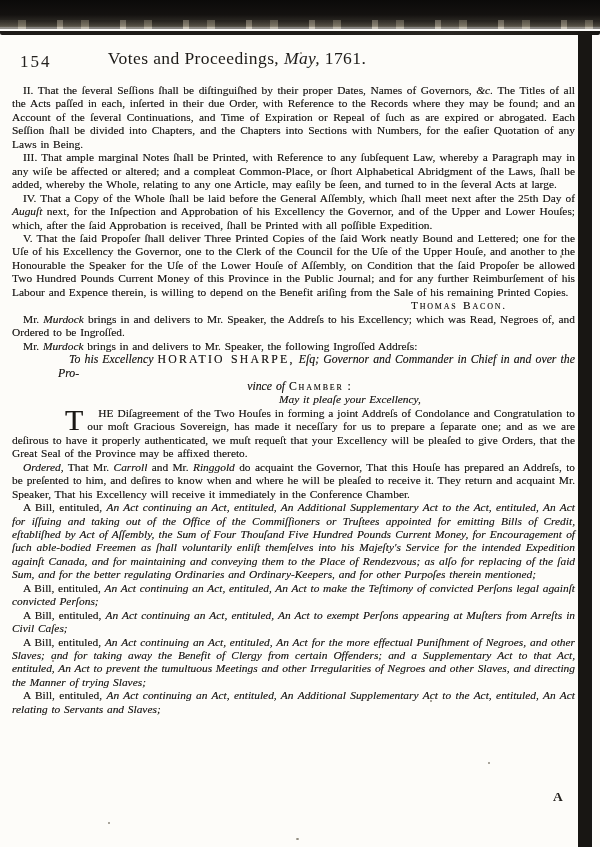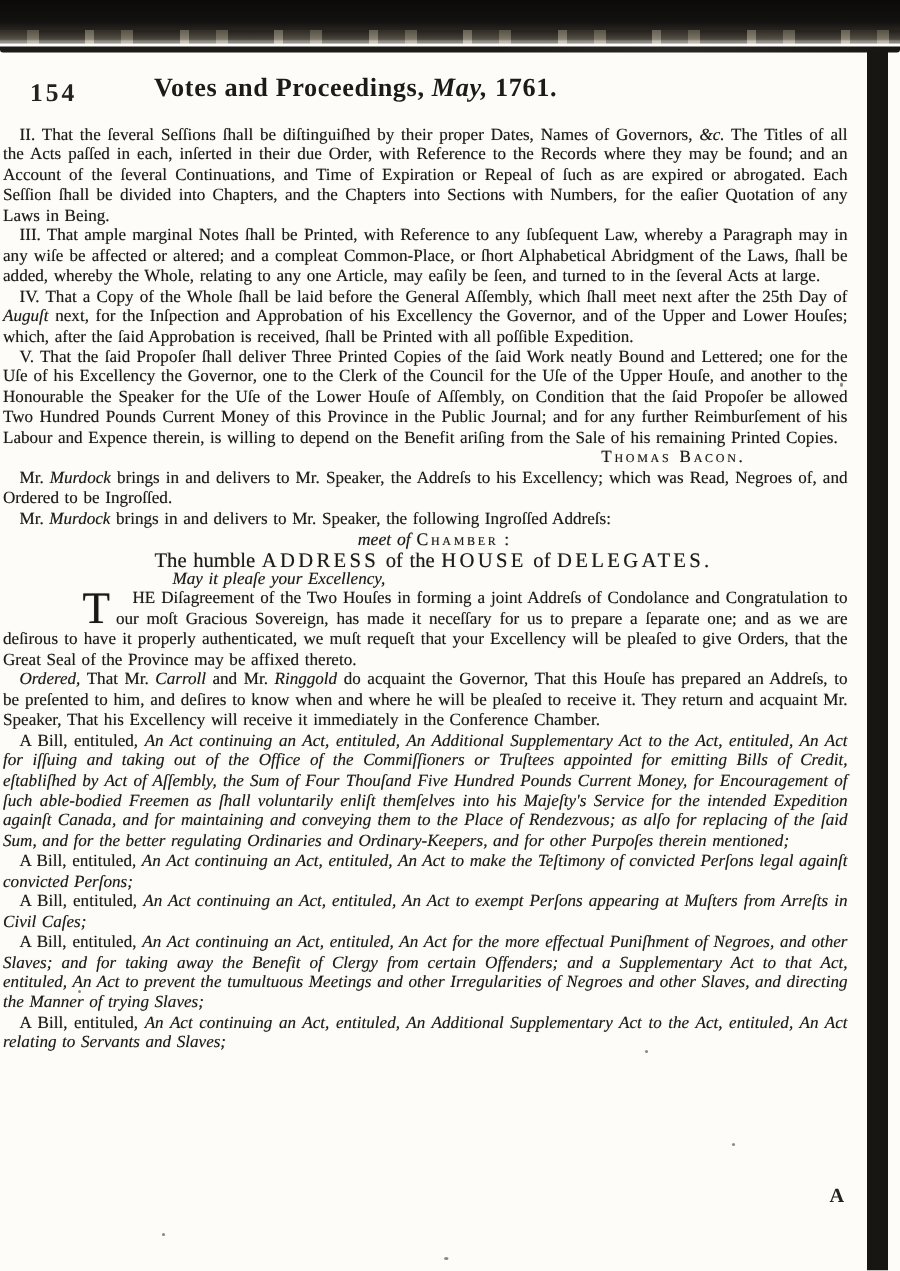--- a/index.html
+++ b/index.html
@@ -24,46 +24,46 @@
     background:linear-gradient(90deg,#1d1b18 0 55%,#2a2723 75%,#171512 100%);
     border-radius:0 0 2px 2px;
   }
   .scan-right{
     position:absolute;top:34px;left:578px;width:14px;height:813px;
     background:linear-gradient(180deg,#16140f 0%,#201d18 30%,#14120e 60%,#262false,#1a1814 100%);
     background-color:#181613;
   }
   .speck{position:absolute;border-radius:50%;background:#8d887c;}
   
-  .header{position:absolute;top:48px;left:0;width:474px;height:30px;font-weight:bold;}
+  .header{position:absolute;top:48px;left:0;width:474px;height:30px;}
   .page-number{
     position:absolute;left:20px;top:4px;font-size:17px;letter-spacing:2px;color:#24211e;
   }
   .page-title{
     position:absolute;left:0;top:0;width:100%;text-align:center;
     font-size:17.5px;color:#1d1b18;letter-spacing:.4px;
   }
   .page-title .it{font-style:italic;}
   
   .page-body{
-    position:absolute;top:84px;left:2px;width:563px;
+    position:absolute;top:84px;left:12px;width:563px;
     font-size:11.4px;line-height:13.45px;
     text-align:justify;word-spacing:.9px;
     text-shadow:0 0 .45px rgba(30,28,25,.55);
   }
   p.para{margin:0;text-indent:11px;}
   .it{font-style:italic;}
   .spaced{letter-spacing:2.2px;}
   .smallcaps{font-variant:small-caps;letter-spacing:1.8px;}
   .k-sig{text-align:right;text-indent:0;padding-right:68px;margin-top:1px;}
   .k-body-gap{margin-top:2px;}
   .k-addr1{text-indent:0;padding-left:46px;text-align:justify;text-align-last:justify;margin-top:5px;font-size:11.8px;}
   .k-addr2{text-align:center;text-align-last:center;text-indent:0;font-size:11.8px;}
   .k-subhead{text-align:center;text-align-last:center;text-indent:0;font-size:13.8px;margin:5px 0 4px;}
-  .k-salut{font-style:italic;text-indent:0;padding-left:102px;margin:2px 0 2px;text-align:left;}
+  .k-salut{font-style:italic;text-indent:0;padding-left:102px;margin:2px 0 2px;text-align:center;}
   .k-drop .dc{
     float:left;font-size:30px;line-height:24px;margin:1px 4px 0 42px;color:#1a1815;
   }
   .k-drop{text-indent:0;}
   .catchword{
     position:absolute;left:553px;top:789px;font-size:13.5px;font-weight:bold;letter-spacing:1px;color:#24211e;
   }
 </style>
 </head>
 <body>
@@ -88,22 +88,22 @@
 </div>
 
 <div class="page-body" id="body-container">
     <p class="para k-body"><span>II. That the ſeveral Seſſions ſhall be diſtinguiſhed by their proper Dates, Names of Governors, </span><span class="it">&amp;c.</span><span> The Titles of all the Acts paſſed in each, inſerted in their due Order, with Reference to the Records where they may be found; and an Account of the ſeveral Continuations, and Time of Expiration or Repeal of ſuch as are expired or abrogated.  Each Seſſion ſhall be divided into Chapters, and the Chapters into Sections with Numbers, for the eaſier Quotation of any Laws in Being.</span></p>
     <p class="para k-body"><span>III. That ample marginal Notes ſhall be Printed, with Reference to any ſubſequent Law, whereby a Paragraph may in any wiſe be affected or altered; and a compleat Common-Place, or ſhort Alphabetical Abridgment of the Laws, ſhall be added, whereby the Whole, relating to any one Article, may eaſily be ſeen, and turned to in the ſeveral Acts at large.</span></p>
     <p class="para k-body"><span>IV. That a Copy of the Whole ſhall be laid before the General Aſſembly, which ſhall meet next after the 25th Day of </span><span class="it">Auguſt</span><span> next, for the Inſpection and Approbation of his Excellency the Governor, and of the Upper and Lower Houſes; which, after the ſaid Approbation is received, ſhall be Printed with all poſſible Expedition.</span></p>
     <p class="para k-body"><span>V. That the ſaid Propoſer ſhall deliver Three Printed Copies of the ſaid Work neatly Bound and Lettered; one for the Uſe of his Excellency the Governor, one to the Clerk of the Council for the Uſe of the Upper Houſe, and another to the Honourable the Speaker for the Uſe of the Lower Houſe of Aſſembly, on Condition that the ſaid Propoſer be allowed Two Hundred Pounds Current Money of this Province in the Public Journal; and for any further Reimburſement of his Labour and Expence therein, is willing to depend on the Benefit ariſing from the Sale of his remaining Printed Copies.</span></p>
     <p class="para k-sig"><span class="smallcaps">Thomas Bacon.</span></p>
     <p class="para k-body-gap"><span>Mr. </span><span class="it">Murdock</span><span> brings in and delivers to Mr. Speaker, the Addreſs to his Excellency; which was Read, Negroes of, and Ordered to be Ingroſſed.</span></p>
     <p class="para k-body"><span>Mr. </span><span class="it">Murdock</span><span> brings in and delivers to Mr. Speaker, the following Ingroſſed Addreſs:</span></p>
-    <p class="para k-addr2"><span class="it">meet of </span><span class="smallcaps">Chamber</span><span> :</span></p>
-    <p class="para k-subhead"><span>The humble </span><span class="spaced">ADDRESS</span><span> of the </span><span class="spaced">HOUSE</span><span> of </span><span class="spaced">DELEGATES.</span></p>
+    <p class="para k-addr1"><span class="it">To his Excellency </span><span class="spaced">HORATIO SHARPE,</span><span class="it"> Eſq; Governor and Commander in Chief in and over the Pro-</span></p>
+    <p class="para k-addr2"><span class="it">vince of </span><span class="smallcaps">Chamber</span><span> :</span></p>
     <p class="para k-salut"><span>May it pleaſe your Excellency,</span></p>
     <p class="para k-drop"><span class="dc">T</span><span>HE Diſagreement of the Two Houſes in forming a joint Addreſs of Condolance and Congratulation to our moſt Gracious Sovereign, has made it neceſſary for us to prepare a ſeparate one; and as we are deſirous to have it properly authenticated, we muſt requeſt that your Excellency will be pleaſed to give Orders, that the Great Seal of the Province may be affixed thereto.</span></p>
     <p class="para k-body"><span class="it">Ordered,</span><span> That Mr. </span><span class="it">Carroll</span><span> and Mr. </span><span class="it">Ringgold</span><span> do acquaint the Governor, That this Houſe has prepared an Addreſs, to be preſented to him, and deſires to know when and where he will be pleaſed to receive it.  They return and acquaint Mr. Speaker, That his Excellency will receive it immediately in the Conference Chamber.</span></p>
     <p class="para k-body"><span>A Bill, entituled, </span><span class="it">An Act continuing an Act, entituled, An Additional Supplementary Act to the Act, entituled, An Act for iſſuing and taking out of the Office of the Commiſſioners or Truſtees appointed for emitting Bills of Credit, eſtabliſhed by Act of Aſſembly, the Sum of Four Thouſand Five Hundred Pounds Current Money, for Encouragement of ſuch able-bodied Freemen as ſhall voluntarily enliſt themſelves into his Majeſty's Service for the intended Expedition againſt Canada, and for maintaining and conveying them to the Place of Rendezvous; as alſo for replacing of the ſaid Sum, and for the better regulating Ordinaries and Ordinary-Keepers, and for other Purpoſes therein mentioned;</span></p>
     <p class="para k-body"><span>A Bill, entituled, </span><span class="it">An Act continuing an Act, entituled, An Act to make the Teſtimony of convicted Perſons legal againſt convicted Perſons;</span></p>
     <p class="para k-body"><span>A Bill, entituled, </span><span class="it">An Act continuing an Act, entituled, An Act to exempt Perſons appearing at Muſters from Arreſts in Civil Caſes;</span></p>
     <p class="para k-body"><span>A Bill, entituled, </span><span class="it">An Act continuing an Act, entituled, An Act for the more effectual Puniſhment of Negroes, and other Slaves; and for taking away the Benefit of Clergy from certain Offenders; and a Supplementary Act to that Act, entituled, An Act to prevent the tumultuous Meetings and other Irregularities of Negroes and other Slaves, and directing the Manner of trying Slaves;</span></p>
     <p class="para k-body"><span>A Bill, entituled, </span><span class="it">An Act continuing an Act, entituled, An Additional Supplementary Act to the Act, entituled, An Act relating to Servants and Slaves;</span></p>
   </div>
 

